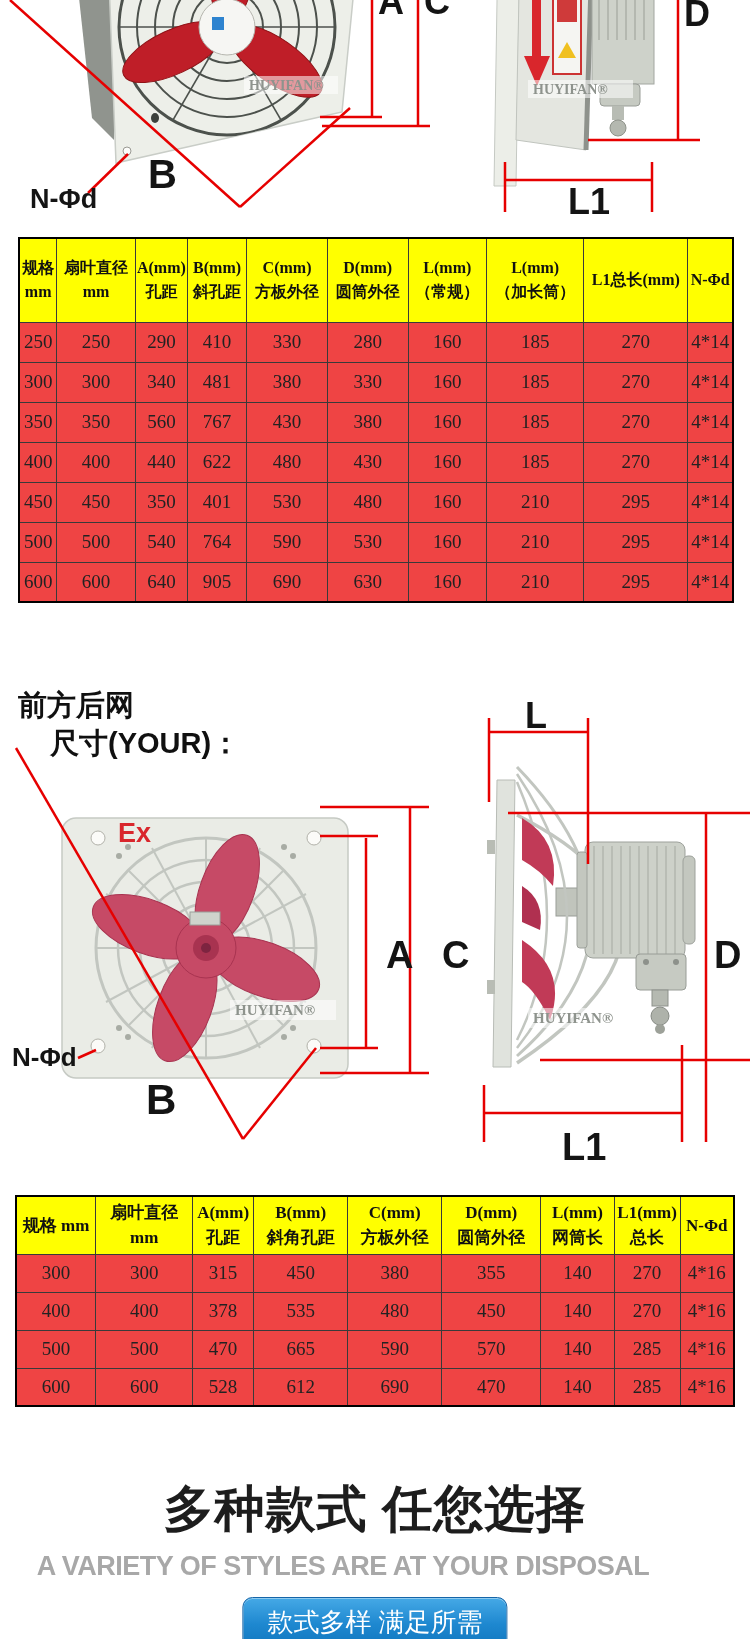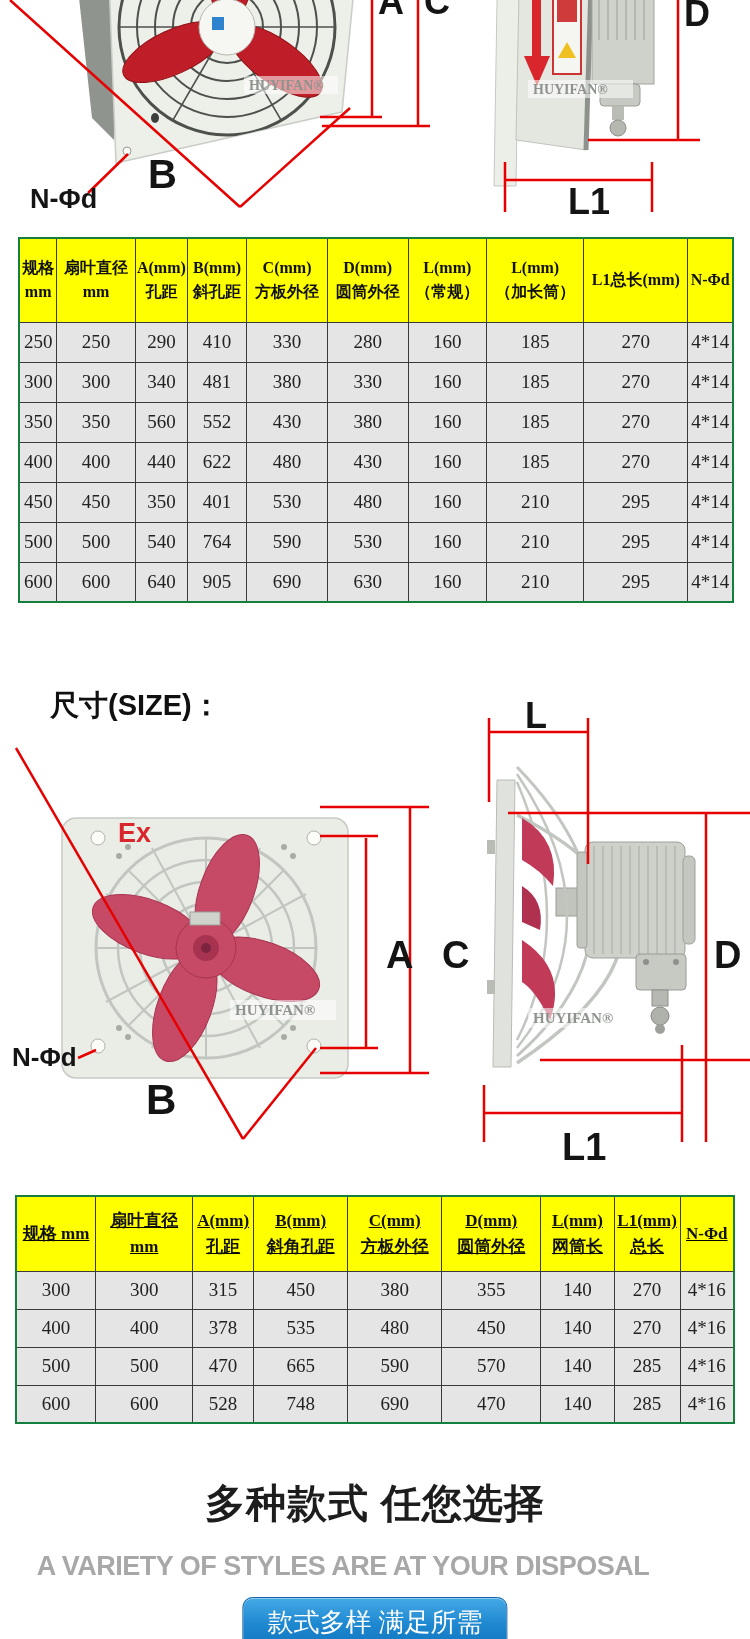--- a/index.html
+++ b/index.html
@@ -7,43 +7,43 @@
         font-family:"Liberation Sans",sans-serif;}
   svg{display:block;}
   .dim{font-family:"Liberation Sans",sans-serif;font-weight:bold;fill:#141414;}
   .wm{font-family:"Liberation Serif",serif;font-weight:bold;fill:#8e938d;}
   .wmbox{fill:#ffffff;opacity:.55;}
   .red{stroke:#e60000;stroke-width:2.5;fill:none;}
   .grille1{stroke:#4c514c;fill:none;}
   .grille2{stroke:#c2c6c0;fill:none;}
 
   
-  table.spec{position:absolute;border-collapse:collapse;table-layout:fixed;background:#e5e5e5;
-             font-family:"Liberation Serif","DejaVu Serif",serif;border:2px solid #15803d;}
+  table.spec{position:absolute;border-collapse:collapse;table-layout:fixed;background:#ef4444;
+             font-family:"Liberation Serif","DejaVu Serif",serif;border:2px solid #000000;}
   table.spec th,table.spec td{border:1px solid #3a3a3a;text-align:center;vertical-align:middle;padding:0;}
   table.spec th{background:#ffff00;color:#111;font-weight:bold;}
   table.spec th div{line-height:1.5;white-space:nowrap;}
   table.spec td{color:#222;}
   #table1{left:18px;top:237px;width:716px;}
   #table1 th{font-size:16px;}
   #table1 td{font-size:19px;}
   #table1 thead tr{height:84px;}
   #table1 tbody tr{height:40px;}
   #table2{left:15px;top:1195px;width:720px;}
   #table2 th{font-size:17px;}
   #table2 td{font-size:19px;}
-  #table2 thead tr{height:75px;text-decoration:underline;}
+  #table2 thead tr{height:58px;}
   #table2 tbody tr{height:38px;}
 
   .heading2{position:absolute;left:18px;top:686px;font-size:29px;font-weight:bold;color:#101010;
             line-height:38px;}
   .heading2 .indent{padding-left:32px;}
 
   .footer-title{position:absolute;left:0;top:1476px;width:750px;text-align:center;
-                font-size:40px;font-weight:bold;color:#1d1d1d;letter-spacing:1px;white-space:nowrap;}
+                font-size:50px;font-weight:bold;color:#1d1d1d;letter-spacing:1px;white-space:nowrap;}
   .footer-subtitle{position:absolute;left:0;top:1551px;width:686px;text-align:center;
                    font-size:27px;font-weight:bold;color:#a8a8a8;letter-spacing:-0.5px;white-space:nowrap;}
   .footer-button{position:absolute;left:50%;top:1597px;transform:translateX(-50%);
                  background:linear-gradient(180deg,#45a9e6 0%,#1e88d0 50%,#0f74bd 100%);
                  border:1px solid #1565a8;border-radius:10px;color:#ffffff;font-size:26px;
                  padding:7px 24px 10px;white-space:nowrap;box-shadow:inset 0 1px 0 rgba(255,255,255,.4);
                  cursor:pointer;}
 </style>
 </head>
 <body>
@@ -219,21 +219,21 @@
           <td>330</td>
           <td>160</td>
           <td>185</td>
           <td>270</td>
           <td>4*14</td>
         </tr>
         <tr>
           <td>350</td>
           <td>350</td>
           <td>560</td>
-          <td>552</td>
+          <td>767</td>
           <td>430</td>
           <td>380</td>
           <td>160</td>
           <td>185</td>
           <td>270</td>
           <td>4*14</td>
         </tr>
         <tr>
           <td>400</td>
           <td>400</td>
@@ -279,21 +279,22 @@
           <td>630</td>
           <td>160</td>
           <td>210</td>
           <td>295</td>
           <td>4*14</td>
         </tr>
       </tbody>
     </table>
 
   <div class="heading2">
-    <div class="indent">尺寸(SIZE)：</div>
+    <div>前方后网</div>
+    <div class="indent">尺寸(YOUR)：</div>
   </div>
 
   <svg width="750" height="505" viewBox="0 0 750 505" style="position:absolute;left:0;top:690px;">
 
     <g>
       <rect x="62" y="128" width="286" height="260" rx="14" fill="#eaece6" stroke="#c6cac4" stroke-width="1.5"></rect>
       <circle cx="98" cy="148" r="7" fill="#fbfbf8" stroke="#b2b2aa"></circle>
       <circle cx="314" cy="148" r="7" fill="#fbfbf8" stroke="#b2b2aa"></circle>
       <circle cx="98" cy="356" r="7" fill="#fbfbf8" stroke="#b2b2aa"></circle>
       <circle cx="314" cy="356" r="7" fill="#fbfbf8" stroke="#b2b2aa"></circle>
@@ -500,21 +501,21 @@
           <td>590</td>
           <td>570</td>
           <td>140</td>
           <td>285</td>
           <td>4*16</td>
         </tr>
         <tr>
           <td>600</td>
           <td>600</td>
           <td>528</td>
-          <td>748</td>
+          <td>612</td>
           <td>690</td>
           <td>470</td>
           <td>140</td>
           <td>285</td>
           <td>4*16</td>
         </tr>
       </tbody>
     </table>
 
   <div class="footer-title">多种款式 任您选择</div>

